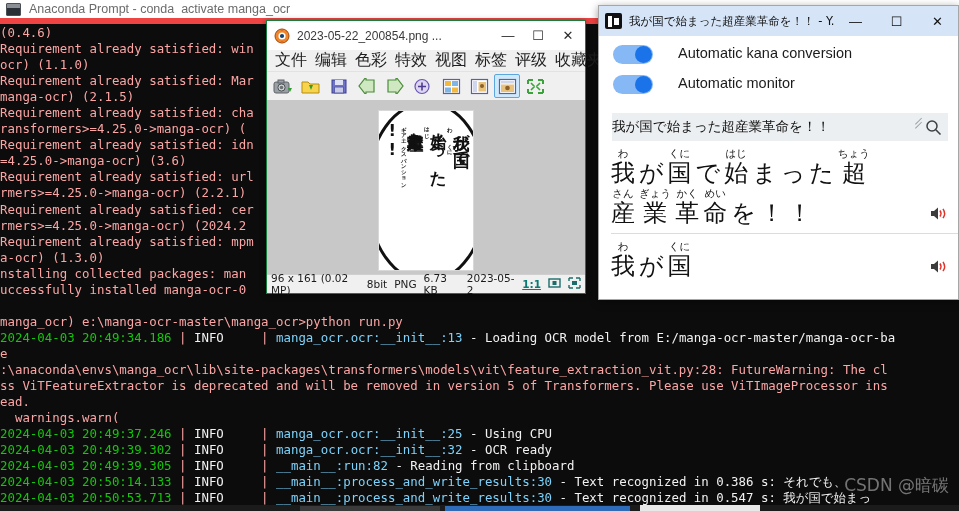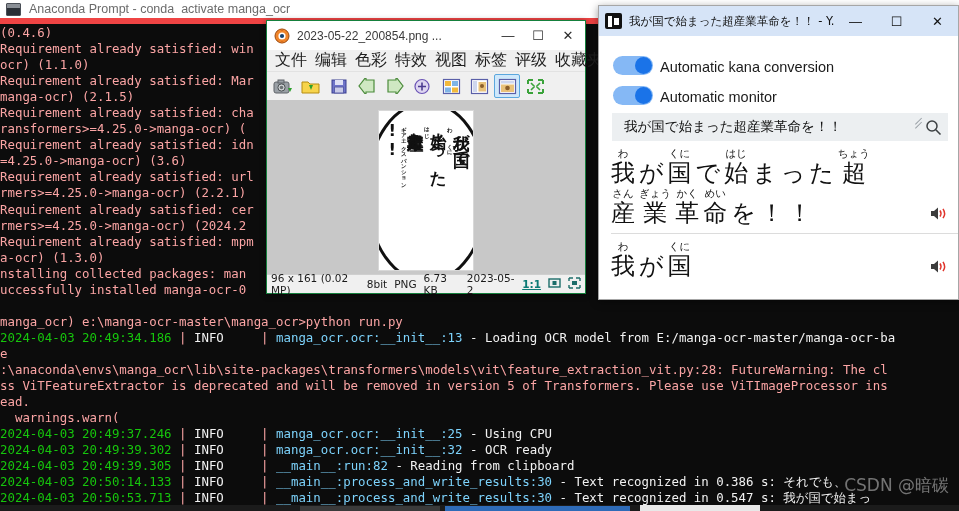--- a/index.html
+++ b/index.html
@@ -161,40 +161,40 @@
   #ocr-title {
     font-size: 11.5px; color: #111; flex: 1; white-space: nowrap;
     overflow: hidden; font-family: "DejaVu Sans", sans-serif;
   }
   .ocrbtn {
     width: 41px; height: 29px; display: flex; align-items: center;
     justify-content: center; font-size: 13px; color: #111; flex: none;
   }
   #ocr-toggles { padding: 9px 0 4px 14px; flex: none; }
   .toggle-row {
-    display: flex; align-items: flex-end; gap: 7px; height: 30px;
+    display: flex; align-items: flex-start; gap: 25px; height: 30px;
   }
   .switch {
     width: 40px; height: 19px; border-radius: 10px;
     background: #85b8f5; position: relative; flex: none;
   }
   .switch .knob {
     position: absolute; right: 1px; top: 1px;
     width: 17px; height: 17px; border-radius: 50%;
     background: #1a73e8;
   }
   .toggle-label { font-size: 14.5px; color: #1b1b1b; }
   #ocr-searchrow {
     margin: 4px 10px 0 13px; height: 28px;
     display: flex; align-items: center;
     background: #eceff1; flex: none; position: relative;
   }
   #ocr-searchinput {
     flex: 1; border: none; outline: none; background: transparent;
-    font-size: 13.5px; color: #111; padding-left: 12px;
+    font-size: 13.5px; color: #111; padding-left: 0;
     font-family: "DejaVu Sans", sans-serif;
   }
   #resize-grip {
     width: 12px; height: 12px; position: relative; flex: none; margin-right: 2px;
   }
   #resize-grip i {
     position: absolute; display: block; height: 1px; background: #9aa0a6;
     transform: rotate(-45deg); transform-origin: 0 0;
   }
   #search-icon {

